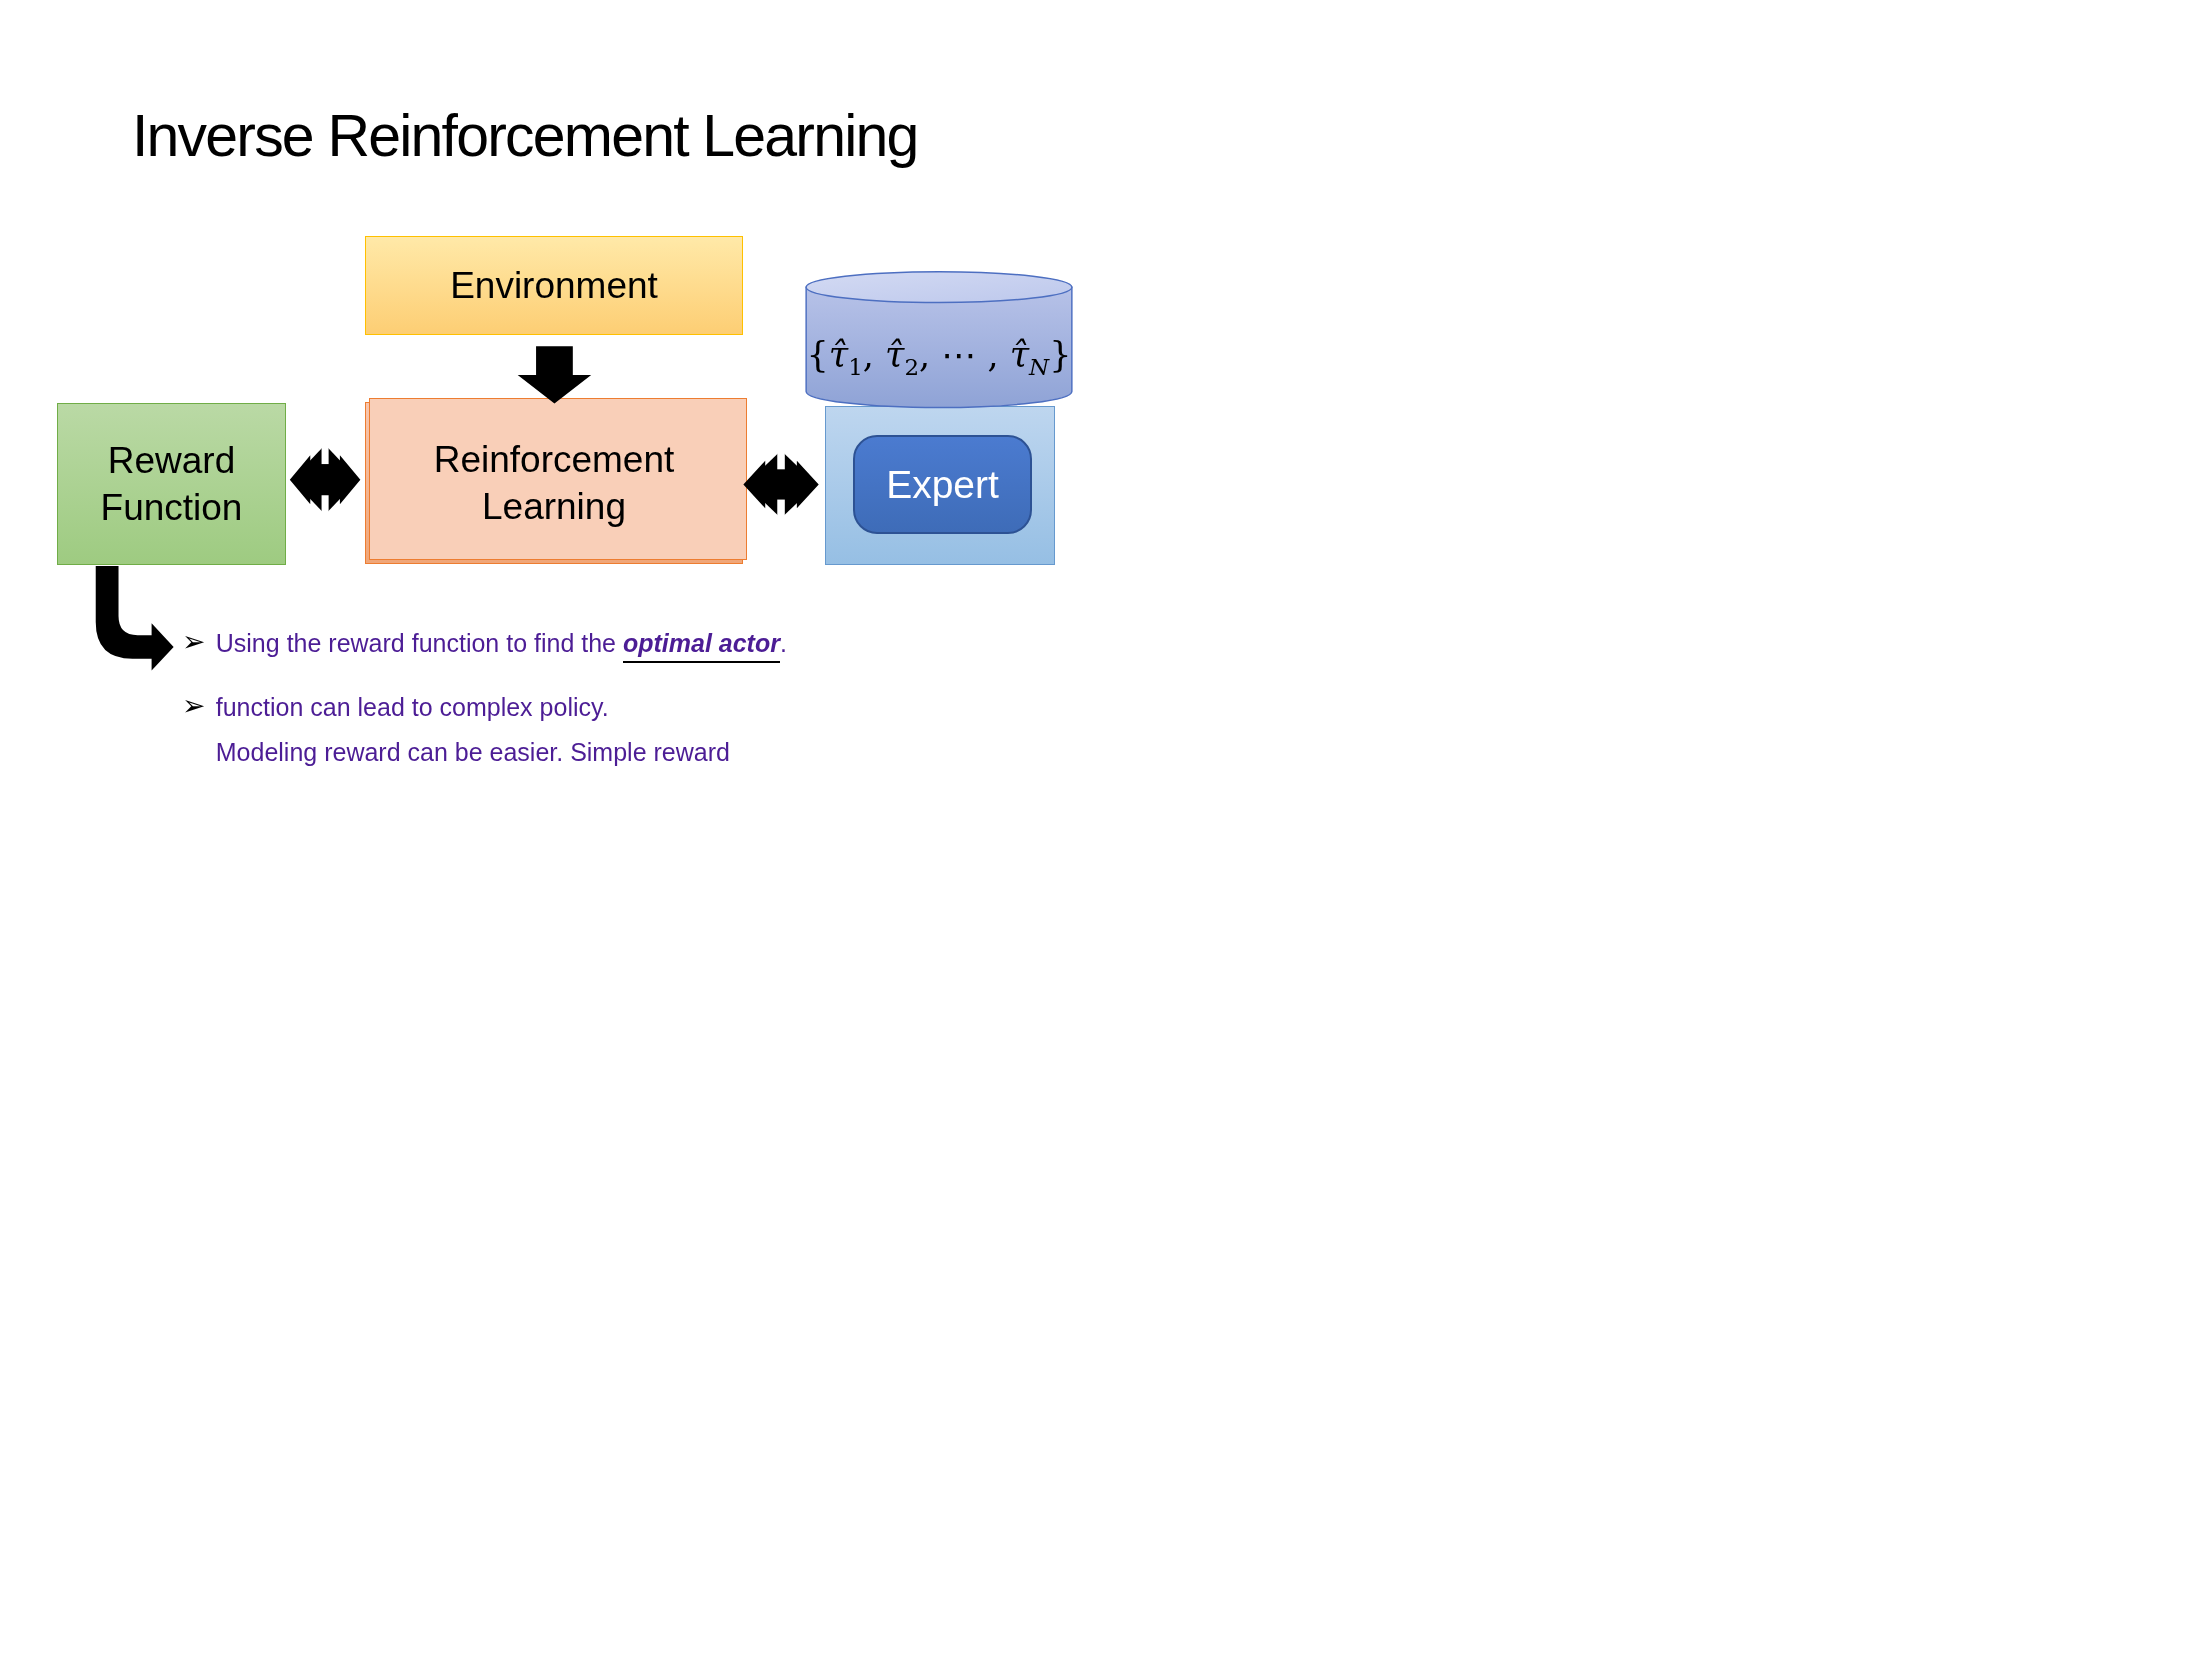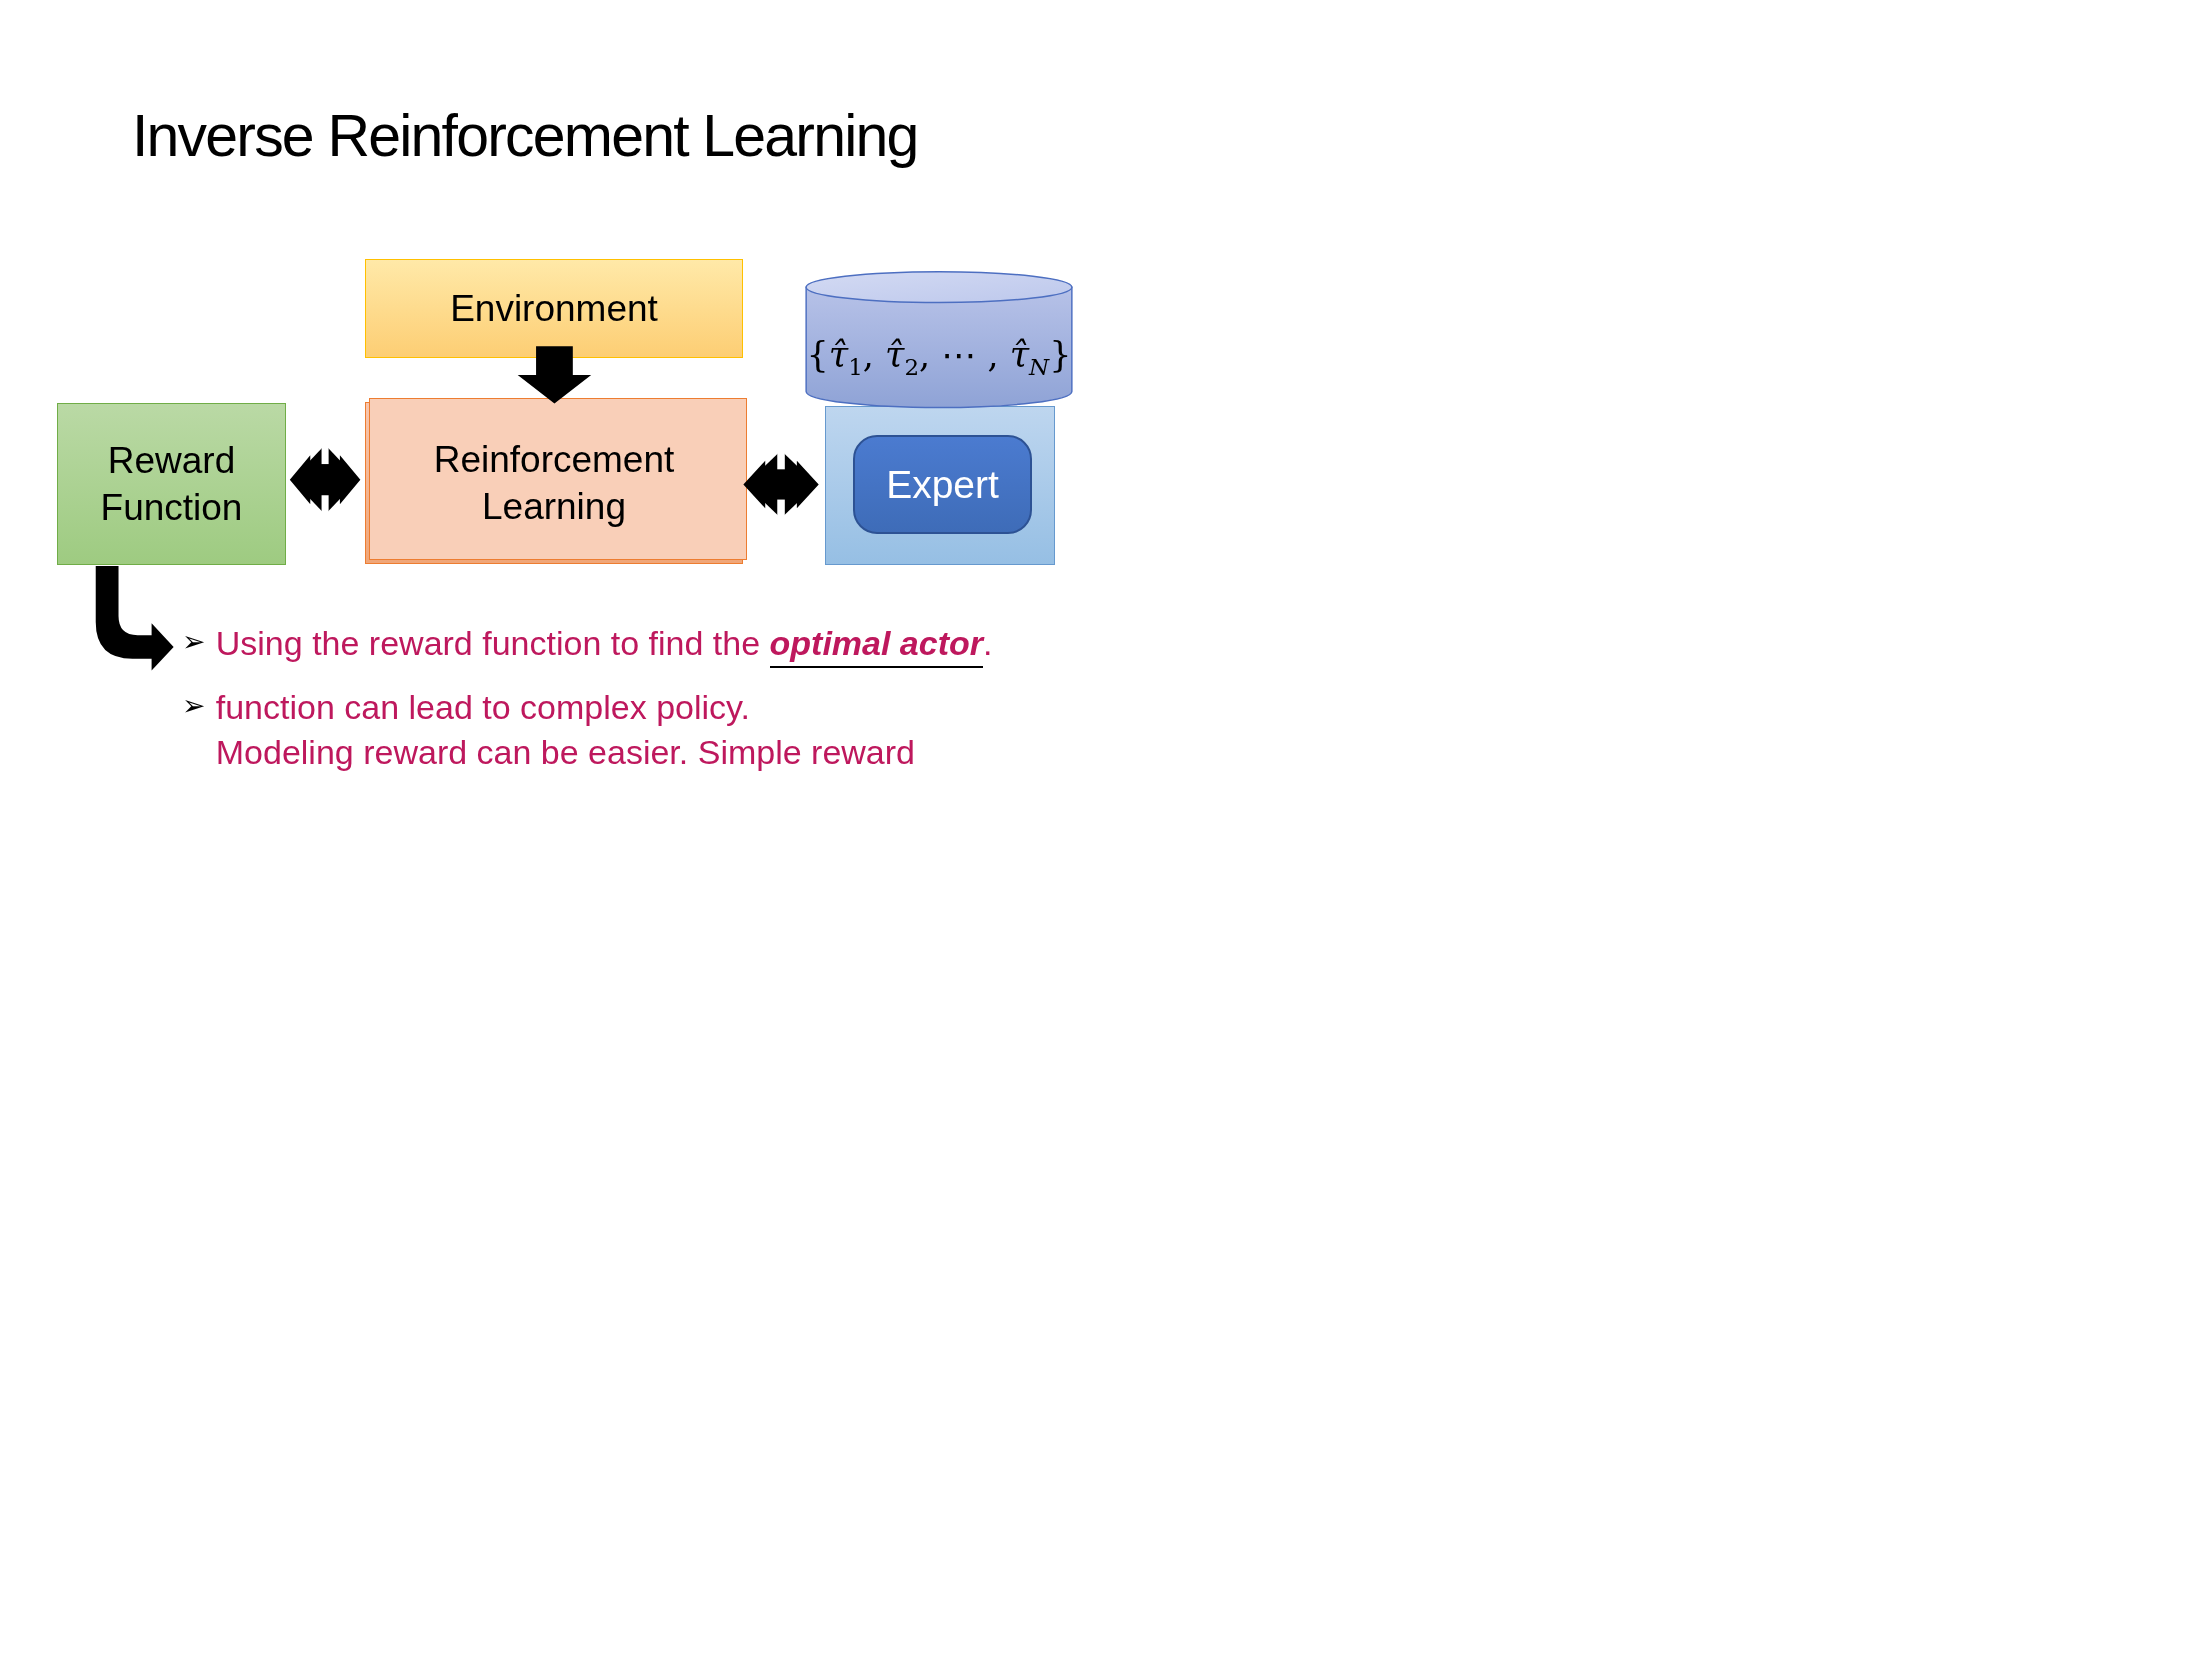--- a/index.html
+++ b/index.html
@@ -12,21 +12,21 @@
     left:88px;top:101px;font-size:59px;letter-spacing:-1.8px;
     line-height:71px;color:#000;white-space:nowrap;margin-left:44px;
   }
   #demo-label{
     left:776px;top:184px;width:331px;text-align:center;
     font-size:35px;line-height:49px;color:#000;
   }
   .box{box-sizing:border-box;display:flex;align-items:center;justify-content:center;
        text-align:center;font-size:37px;line-height:47px;}
   #env-box{
-    left:365px;top:259px;width:378px;height:99px;
+    left:365px;top:236px;width:378px;height:99px;
     background:linear-gradient(180deg,#FFE9A8 0%,#FDCE74 100%);
     border:1.5px solid #FFC000;z-index:1;
   }
   #reward-box{
     left:57px;top:403px;width:229px;height:162px;
     background:linear-gradient(180deg,#BAD9A5 0%,#9ECB81 100%);
     border:1.5px solid #70AD47;z-index:1;
   }
   #rl-box{
     left:365px;top:402px;width:378px;height:162px;
@@ -55,21 +55,21 @@
     font-style:normal;white-space:pre;margin-top:12px;
   }
   #cyl-math .tau{font-style:italic;}
   #cyl-math sub{font-size:23px;line-height:0;}
   #cyl-math sub.it{font-style:italic;}
   #arrows-svg{left:0;top:0;z-index:2;pointer-events:none;}
   .bullet{position:absolute;left:182px;display:flex;align-items:flex-start;z-index:1;}
   .bullet .marker{
     font-size:28px;line-height:43px;margin-right:10.3px;transform:translateY(-0.7px);
   }
-  .bullet .btext{font-size:34px;line-height:45px;color:#be185d;}
+  .bullet .btext{font-size:25px;line-height:45px;color:#4c1d95;}
   .bullet .bline{display:block;}
   .uem{
     font-weight:bold;font-style:italic;
     border-bottom:2.9px solid #000;padding-bottom:3.7px;
   }
   #bullet-1{top:621px;}
   #bullet-2{top:685px;}
 </style>
 </head>
 <body>

